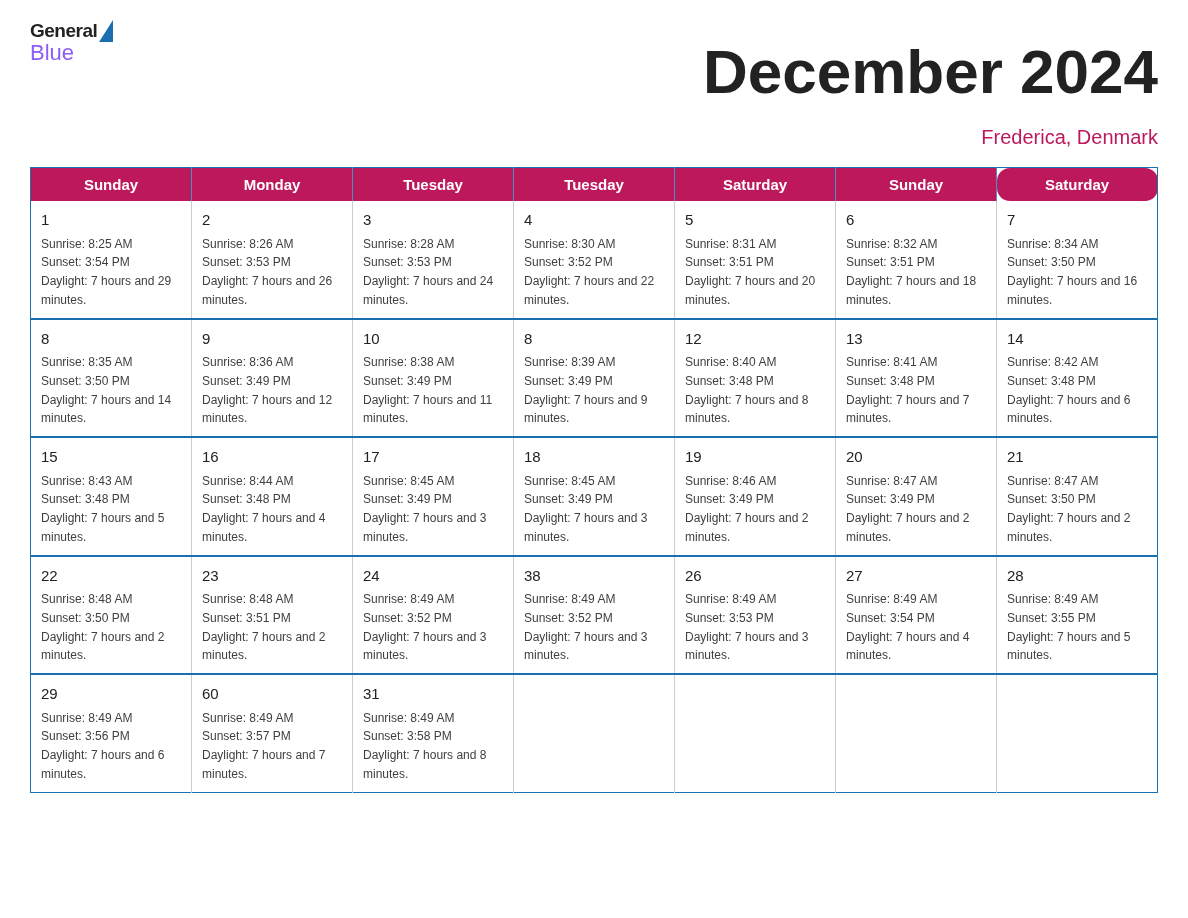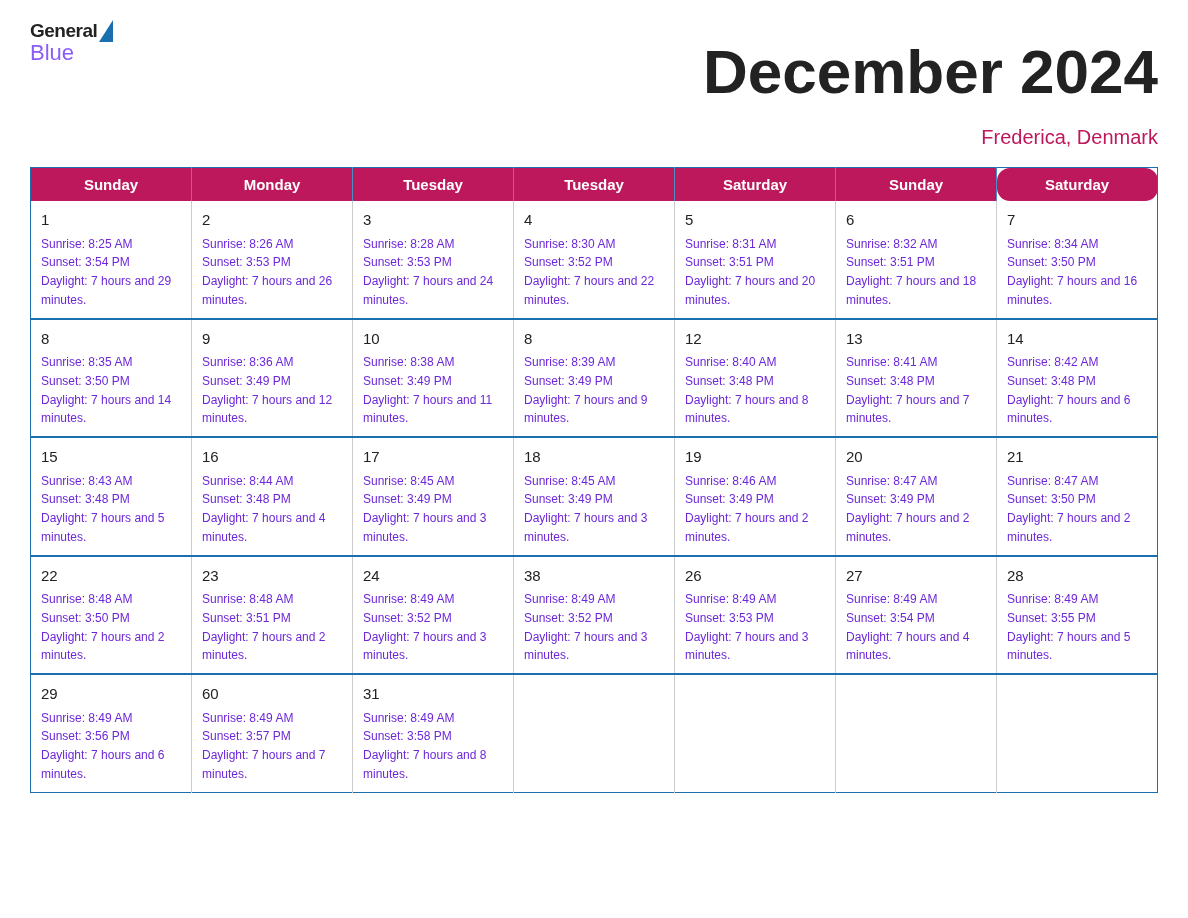--- a/index.html
+++ b/index.html
@@ -97,21 +97,21 @@
     }
     .day-number {
       font-size: 15px;
       font-weight: normal;
       color: #222;
       display: block;
       margin-bottom: 3px;
     }
     .day-info {
       font-size: 12px;
-      color: #6d28d9;
+      color: #404040;
       line-height: 1.55;
     }
     .empty-cell {
       background: #fff;
     }
   </style>
 </head>
 <body>
 
 <div class="header">

